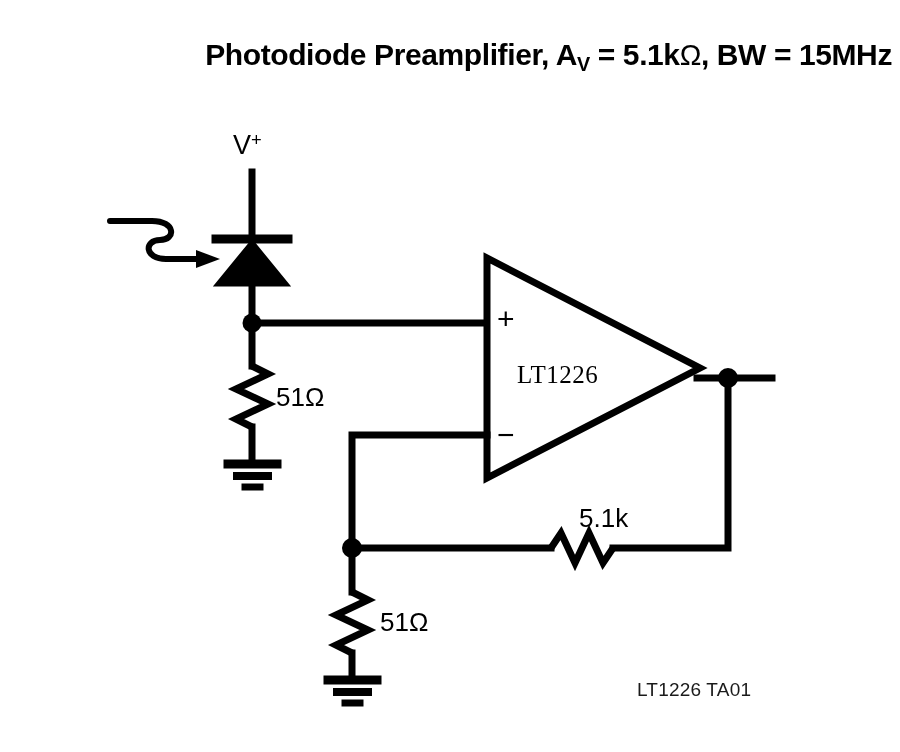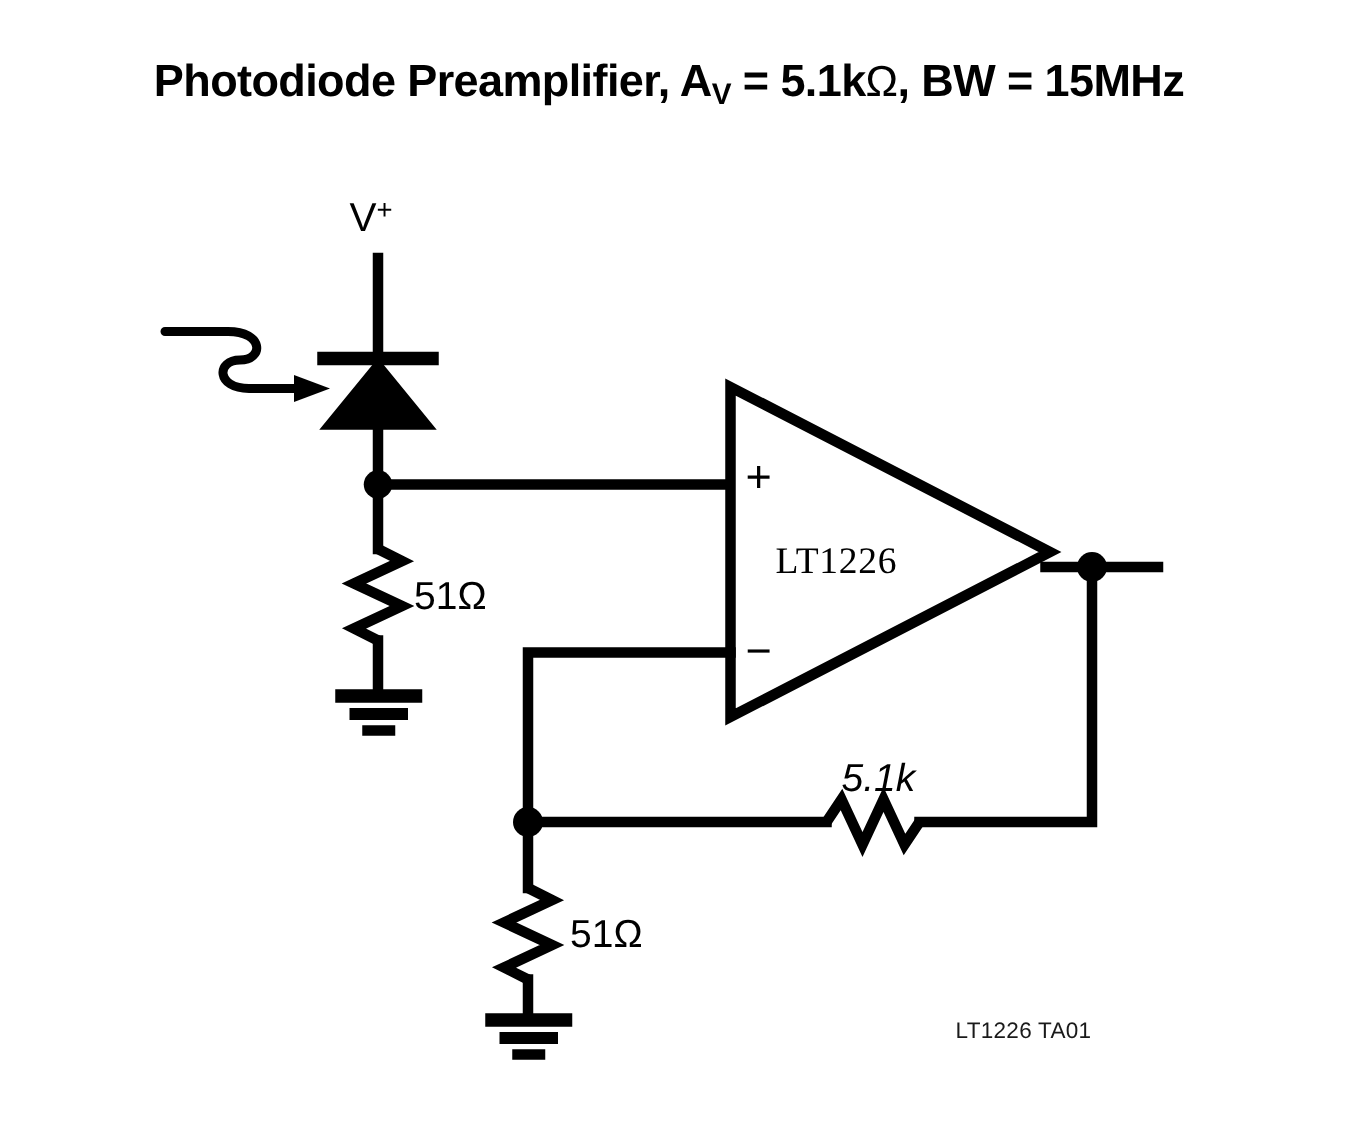--- a/index.html
+++ b/index.html
@@ -25,21 +25,21 @@
     left: 0;
     top: 0;
     width: 900px;
     height: 752px;
   }
   .title {
     position: absolute;
     left: 0;
     top: 38px;
     width: 892px;
-    text-align: center;
+    text-align: right;
     font-family: "Liberation Sans", sans-serif;
     font-weight: bold;
     font-size: 30px;
     letter-spacing: -0.4px;
     white-space: nowrap;
     color: #000000;
   }
   .title .ohm {
     font-weight: normal;
     font-size: 29px;
@@ -62,21 +62,21 @@
     left: 233px;
     top: 131px;
     font-size: 27px;
   }
   #lbl-vplus sup {
     font-size: 0.68em;
     vertical-align: 0.44em;
   }
   #lbl-r1 { left: 276px; top: 384px; }
   #lbl-r2 { left: 380px; top: 609px; }
-  #lbl-rf { left: 561px; top: 505px; font-style: italic; }
+  #lbl-rf { left: 579px; top: 505px; }
   #lbl-opamp {
     left: 517px;
     top: 362px;
     font-size: 25px;
     letter-spacing: 0.5px;
     font-family: Liberation Serif, serif;
   }
   #lbl-plus {
     left: 497px;
     top: 304px;
@@ -87,21 +87,21 @@
     left: 497px;
     top: 420px;
     font-size: 30px;
     font-weight: 400;
   }
   #caption {
     position: absolute;
     left: 637px;
     top: 679px;
     font-family: "Liberation Sans", sans-serif;
-    font-size: 15px;
+    font-size: 19px;
     color: #1a1a1a;
     letter-spacing: 0.2px;
     white-space: nowrap;
   }
 </style>
 </head>
 <body>
 
 <div id="figure">
 

